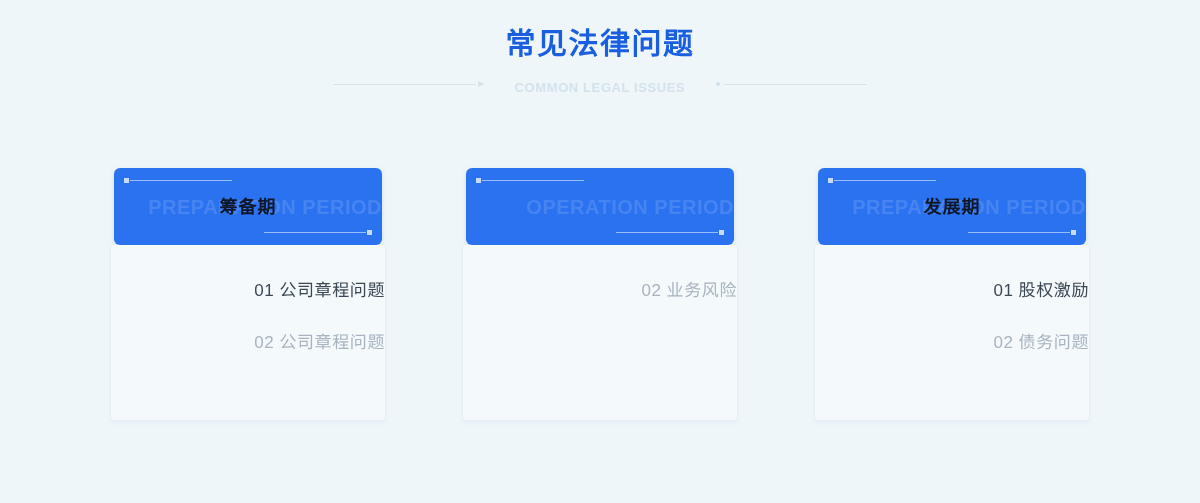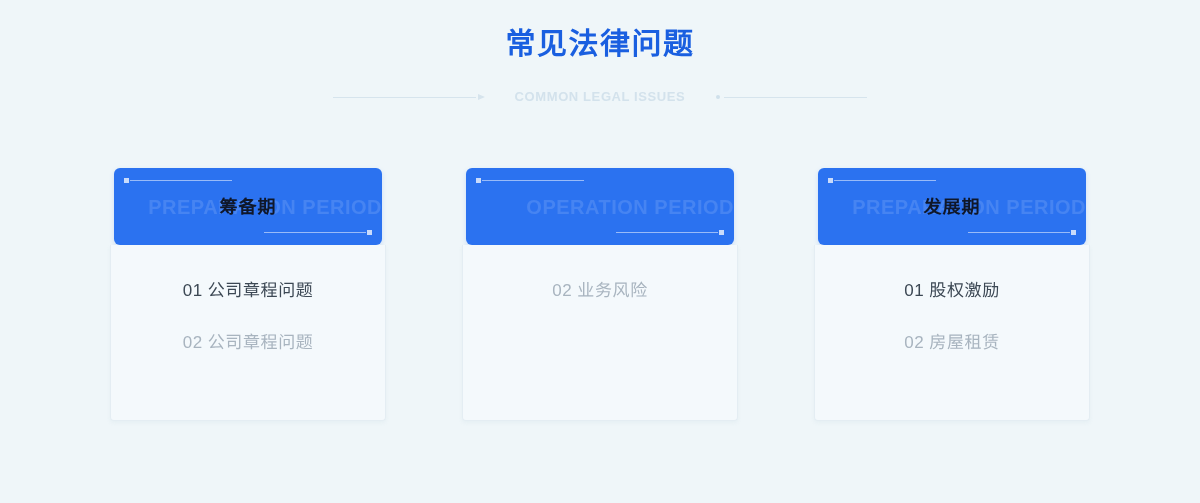--- a/index.html
+++ b/index.html
@@ -24,23 +24,23 @@
   }
   .section-title {
     font-size: 30px;
     font-weight: bold;
     color: #1a5fe0;
     letter-spacing: 1.5px;
     line-height: 38px;
     margin: 0;
   }
   .subtitle-row {
-    margin-top: 25px;
+    margin-top: 16px;
     display: flex;
-    align-items: center;
+    align-items: flex-start;
     justify-content: center;
     gap: 16px;
   }
   .subtitle-text {
     font-size: 13px;
     font-weight: bold;
     letter-spacing: 0.6px;
     color: #d3e2ec;
     white-space: nowrap;
     padding: 0 14px;
@@ -169,20 +169,21 @@
     list-style: none;
     margin: 0;
     padding: 0;
     text-align: center;
   }
   .issue-list li {
     font-size: 17px;
     line-height: 24px;
     letter-spacing: 0.6px;
     padding: 6px 0;
+    text-align: right;
   }
   .issue-list li + li { margin-top: 16px; }
   .issue-list li.primary { color: #3c4854; }
   .issue-list li.muted   { color: #a8b4bf; }
   .issue-num { margin-right: 5px; }
 </style>
 </head>
 <body>
 
 <div class="section-head">
@@ -260,19 +261,19 @@
         <span class="pt"></span>
         <span class="ln"></span>
       </span>
     </div>
     <div class="card-body">
       <ul class="issue-list">
         <li class="primary">
           <span class="issue-num">01</span><span>股权激励</span>
         </li>
         <li class="muted">
-          <span class="issue-num">02</span><span>房屋租赁</span>
+          <span class="issue-num">02</span><span>债务问题</span>
         </li>
       </ul>
     </div>
   </div>
 
 </div>
 
 </body></html>

